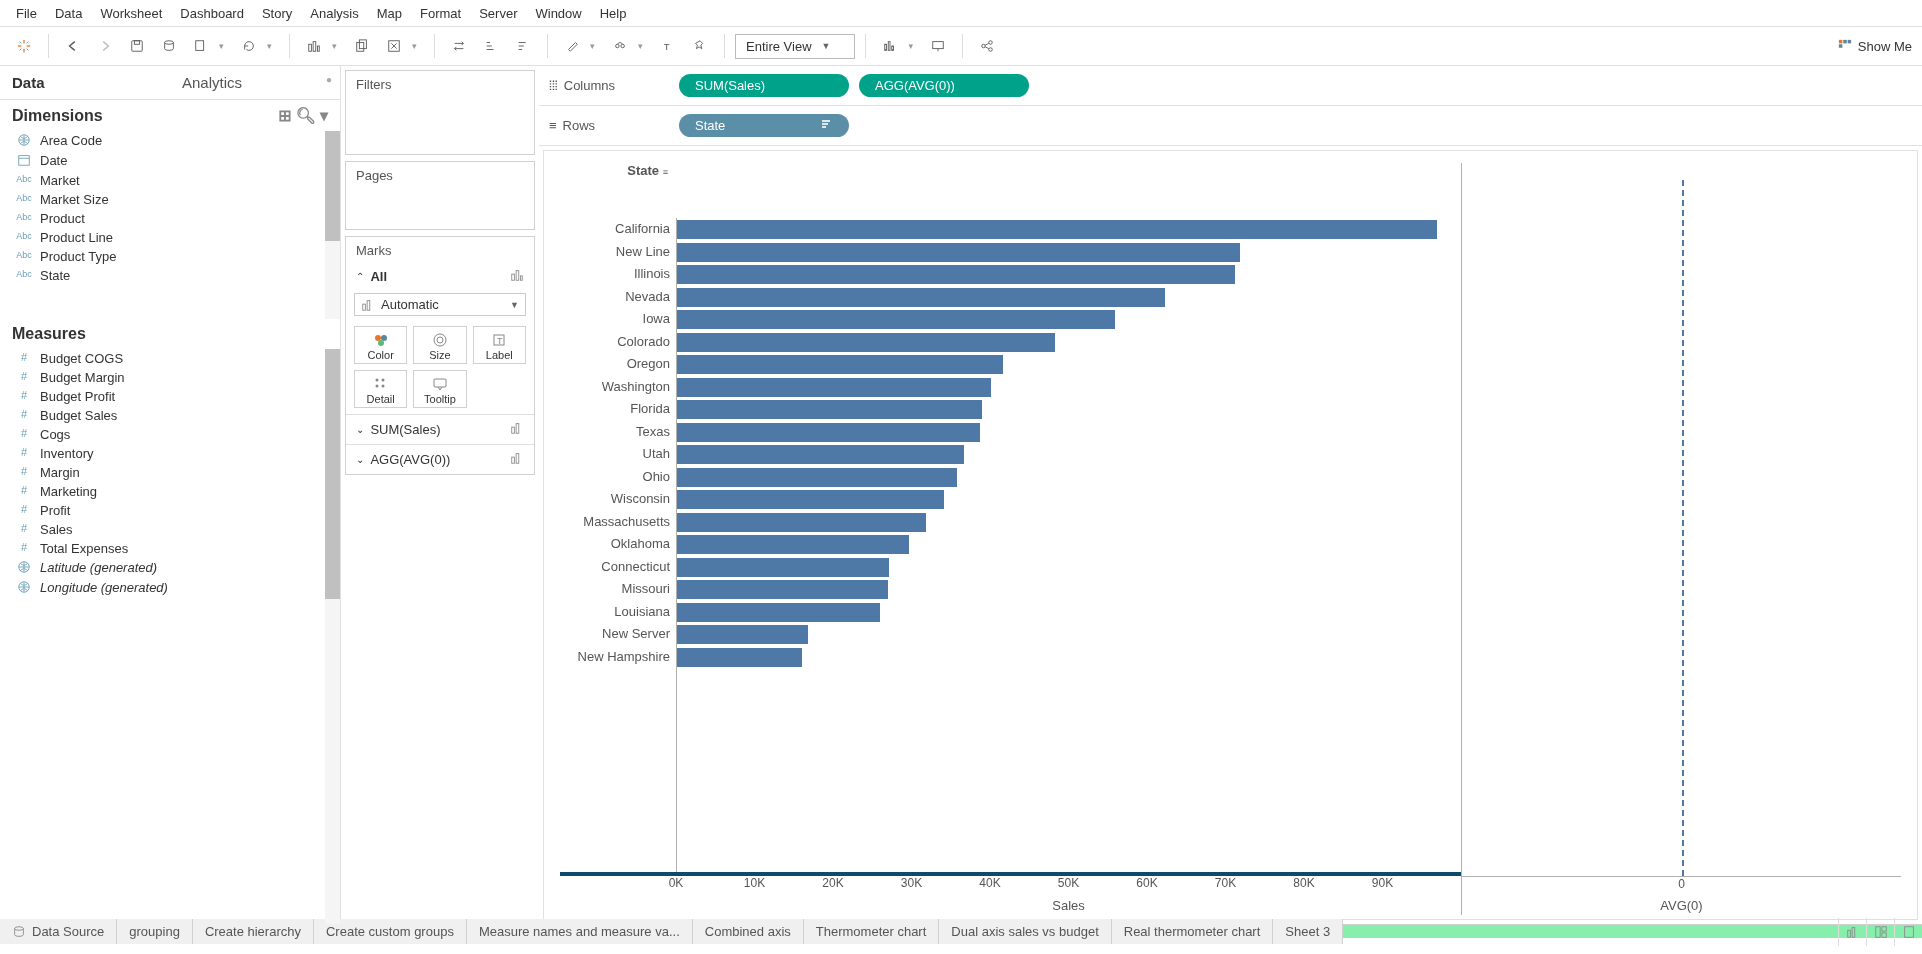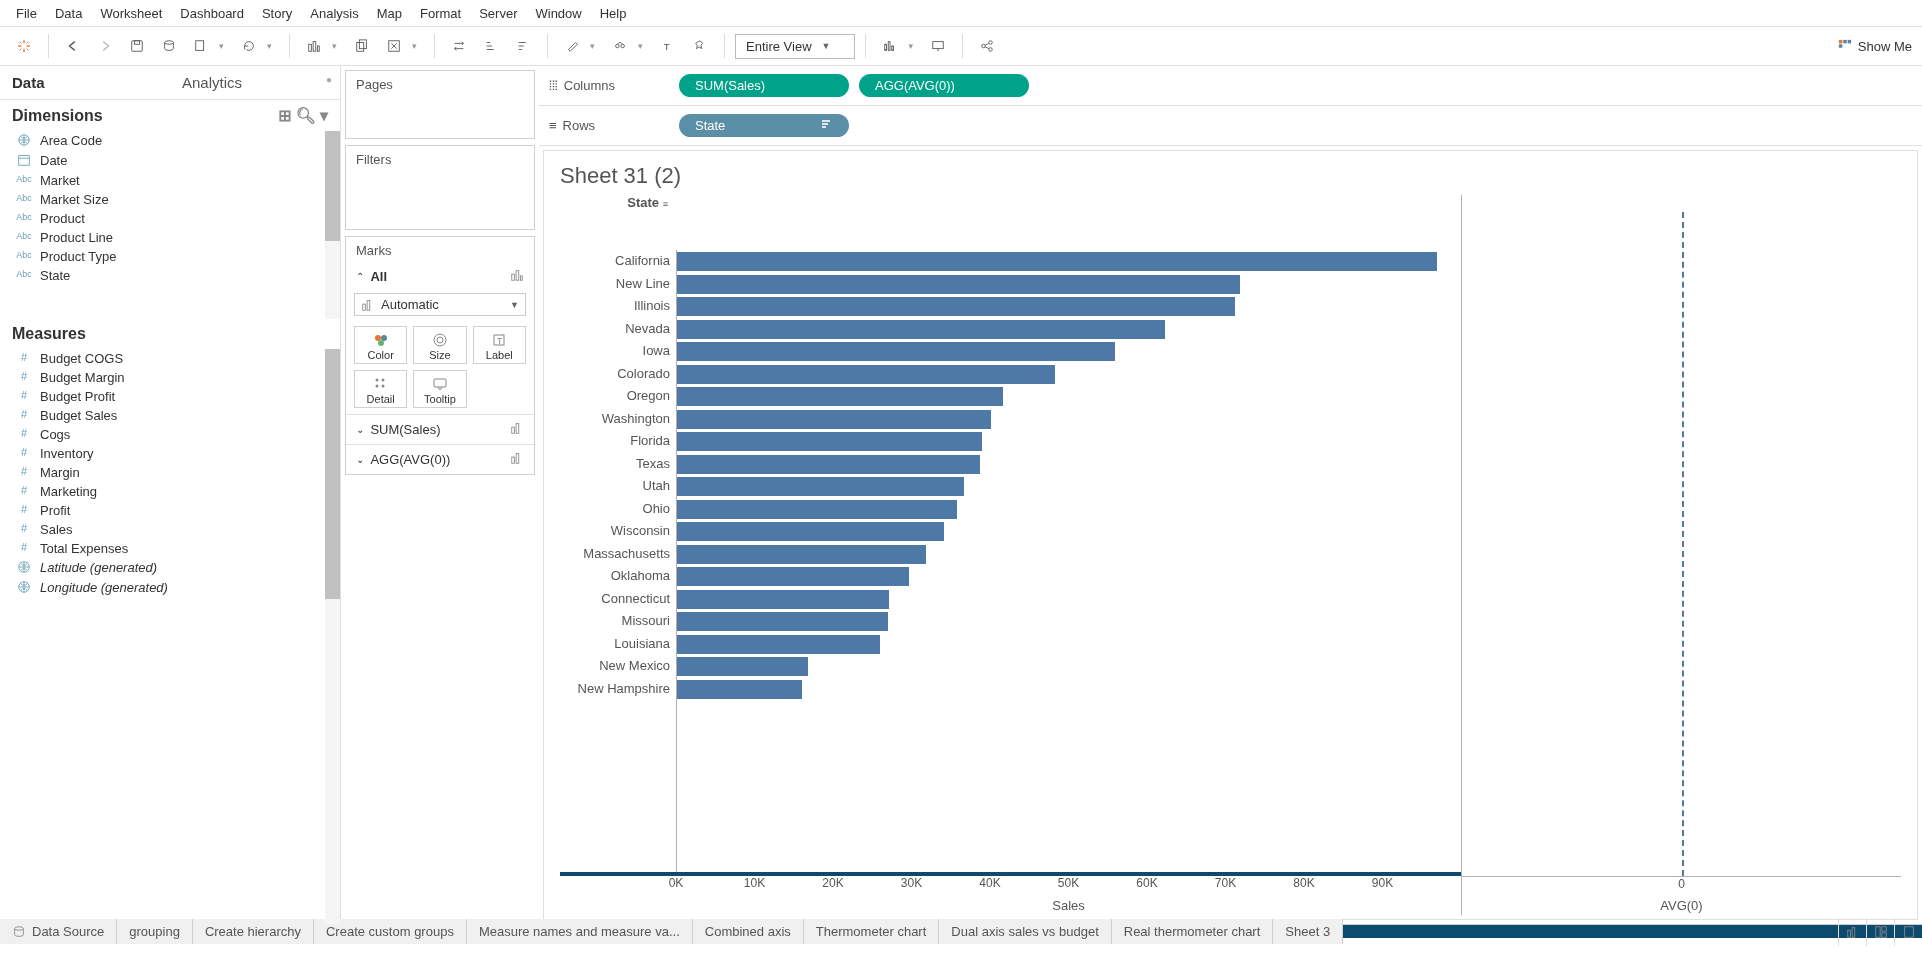--- a/index.html
+++ b/index.html
@@ -72,21 +72,21 @@
 .bars-plot { flex: 1; border-left: 1px solid #b0b0b0; padding-top: 2px; position: relative; }
 .bar { height: 19px; margin-bottom: 3.5px; background: #4e79a7; }
 .x-axis { border-top: 4px solid #0c4a6e; display: flex; }
 .x-axis .spacer { width: 116px; }
 .x-ticks { flex: 1; display: flex; position: relative; height: 20px; }
 .x-tick { font-size: 12px; color: #555; position: absolute; transform: translateX(-50%); }
 .axis-title { text-align: center; color: #555; padding: 2px 0; }
 .ref-line { position: absolute; top: 0; bottom: 0; border-left: 2px dashed #4e79a7; }
 
 
-.bottom-tabs { height: 14px; border-top: 1px solid #d0d0d0; display: flex; align-items: center; background: #0c4a6e; }
+.bottom-tabs { height: 14px; border-top: 1px solid #d0d0d0; display: flex; align-items: center; background: #86efac; }
 .btab { padding: 5px 12px; border-right: 1px solid #d0d0d0; background: #f0f0f0; color: #555; white-space: nowrap; cursor: pointer; }
 .btab:first-child { display: flex; align-items: center; gap: 6px; }
 .btab-icons { margin-left: auto; display: flex; }
 .btab-icons .icon-btn { width: 28px; height: 28px; display: flex; align-items: center; justify-content: center; border-left: 1px solid #ddd; }
 
 .small-icon { width: 14px; height: 14px; }
 </style>
 </head>
 <body>
 
@@ -387,26 +387,26 @@
           <span>Longitude (generated)</span>
         </div>
         <div class="scrollbar">
           <div class="scroll-thumb" style="top:0;height:250px"></div>
         </div>
     </div>
   </div>
 
   <div class="cards-pane">
     <div class="card">
+        <div class="card-head">Filters</div>
+        <div style="height:56px"></div>
+      </div>
+    <div class="card">
         <div class="card-head">Pages</div>
         <div style="height:40px"></div>
-      </div>
-    <div class="card">
-        <div class="card-head">Filters</div>
-        <div style="height:56px"></div>
       </div>
     <div class="card marks-card">
       <div class="card-head">Marks</div>
       <div class="all-section">
         <span style="font-size:10px;margin-right:6px">⌃</span>
           <b>All</b>
         <span style="margin-left:auto"><svg width="14" height="14" viewBox="0 0 16 16" stroke="#888" fill="none">
               <rect x="2" y="7" width="3" height="7"></rect>
               <rect x="7" y="3" width="3" height="11"></rect>
               <rect x="12" y="9" width="2" height="5"></rect>
@@ -493,21 +493,20 @@
       <span class="pill blue">
           <span>State</span>
           <span class="sort-icon"><svg width="12" height="12" viewBox="0 0 12 12" fill="#fff">
               <rect x="1" y="2" width="8" height="2"></rect>
               <rect x="1" y="5" width="6" height="2"></rect>
               <rect x="1" y="8" width="4" height="2"></rect>
             </svg></span>
         </span>
     </div>
     <div class="sheet-area">
-      <div class="sheet-title">Sheet 31 (2)</div>
       <div class="chart-wrapper">
         <div class="chart-left">
           <div style="display:flex">
               <div class="state-header"><span>State</span> <span style="font-size:9px">≡</span></div>
             </div>
           <div class="bars-area">
             <div class="bar-labels" id="bar-labels">
                 <div class="bar-row">California</div>
                 <div class="bar-row">New Line</div>
                 <div class="bar-row">Illinois</div>
@@ -519,21 +518,21 @@
                 <div class="bar-row">Florida</div>
                 <div class="bar-row">Texas</div>
                 <div class="bar-row">Utah</div>
                 <div class="bar-row">Ohio</div>
                 <div class="bar-row">Wisconsin</div>
                 <div class="bar-row">Massachusetts</div>
                 <div class="bar-row">Oklahoma</div>
                 <div class="bar-row">Connecticut</div>
                 <div class="bar-row">Missouri</div>
                 <div class="bar-row">Louisiana</div>
-                <div class="bar-row">New Mexico</div>
+                <div class="bar-row">New Server</div>
                 <div class="bar-row">New Hampshire</div>
               </div>
             <div class="bars-plot" id="bars-plot">
                 <div class="bar" style="width: 96.892%;"></div>
                 <div class="bar" style="width: 71.78%;"></div>
                 <div class="bar" style="width: 71.202%;"></div>
                 <div class="bar" style="width: 62.218%;"></div>
                 <div class="bar" style="width: 55.822%;"></div>
                 <div class="bar" style="width: 48.179%;"></div>
                 <div class="bar" style="width: 41.519%;"></div>

